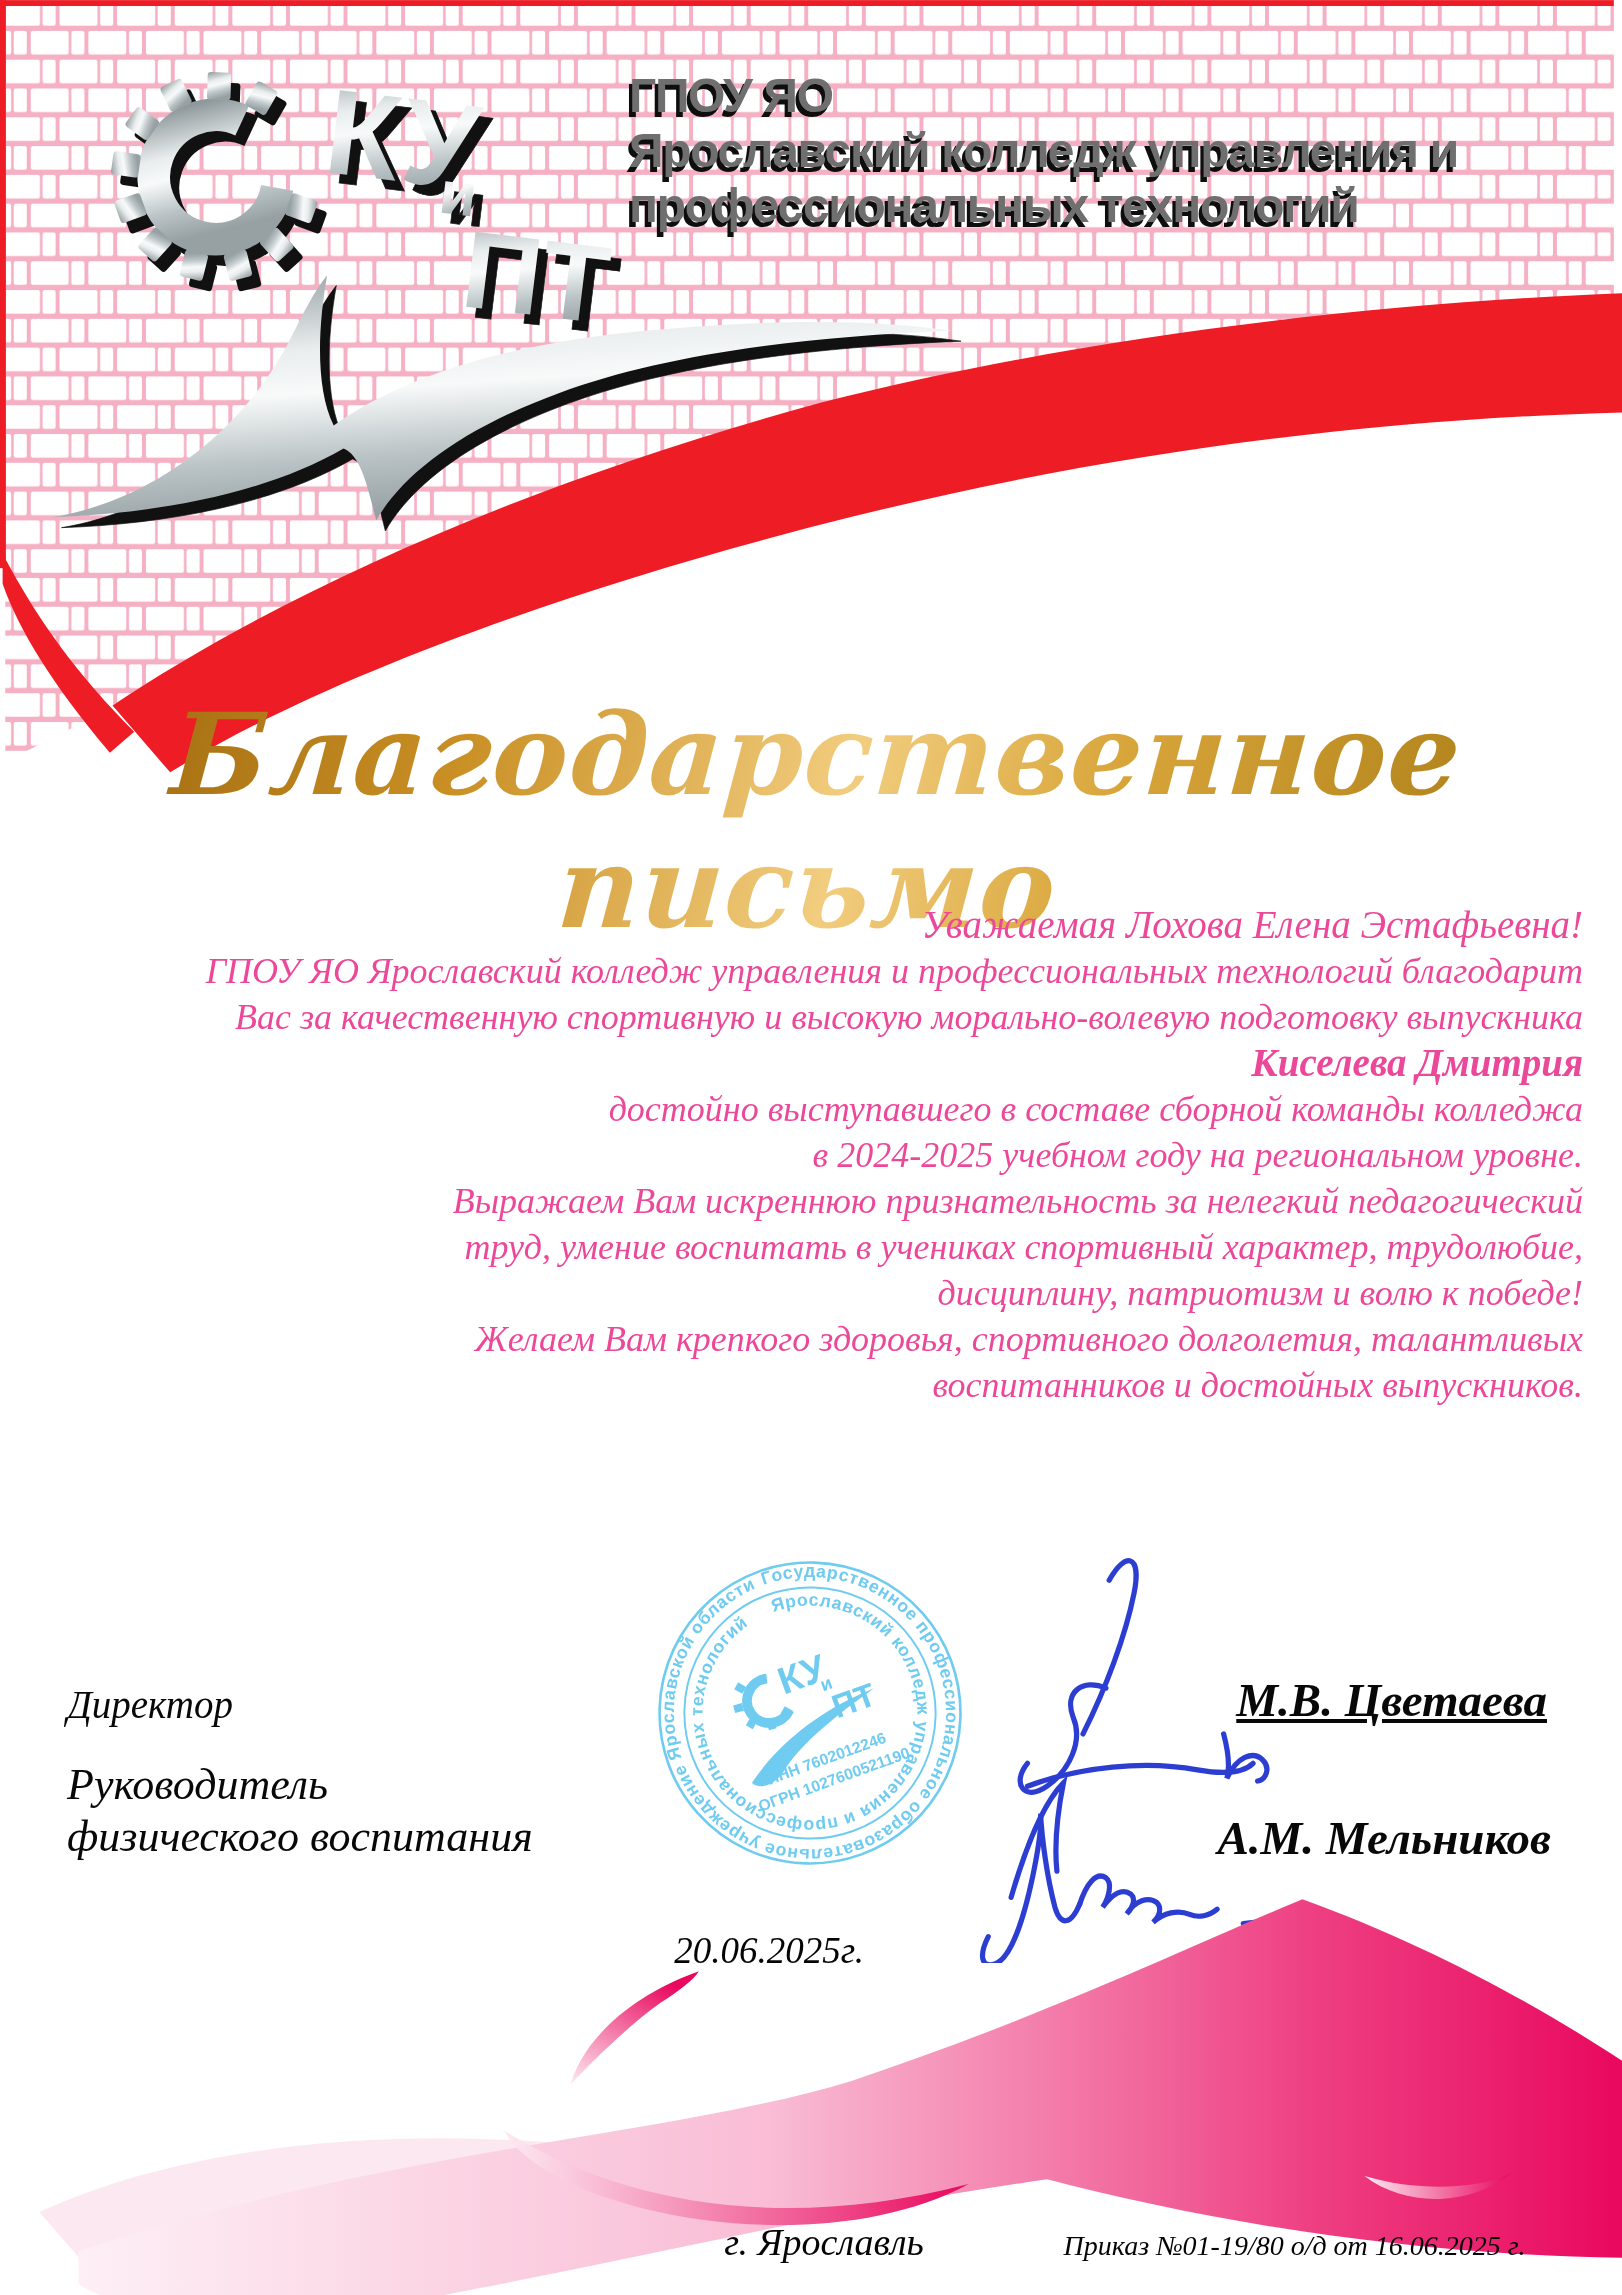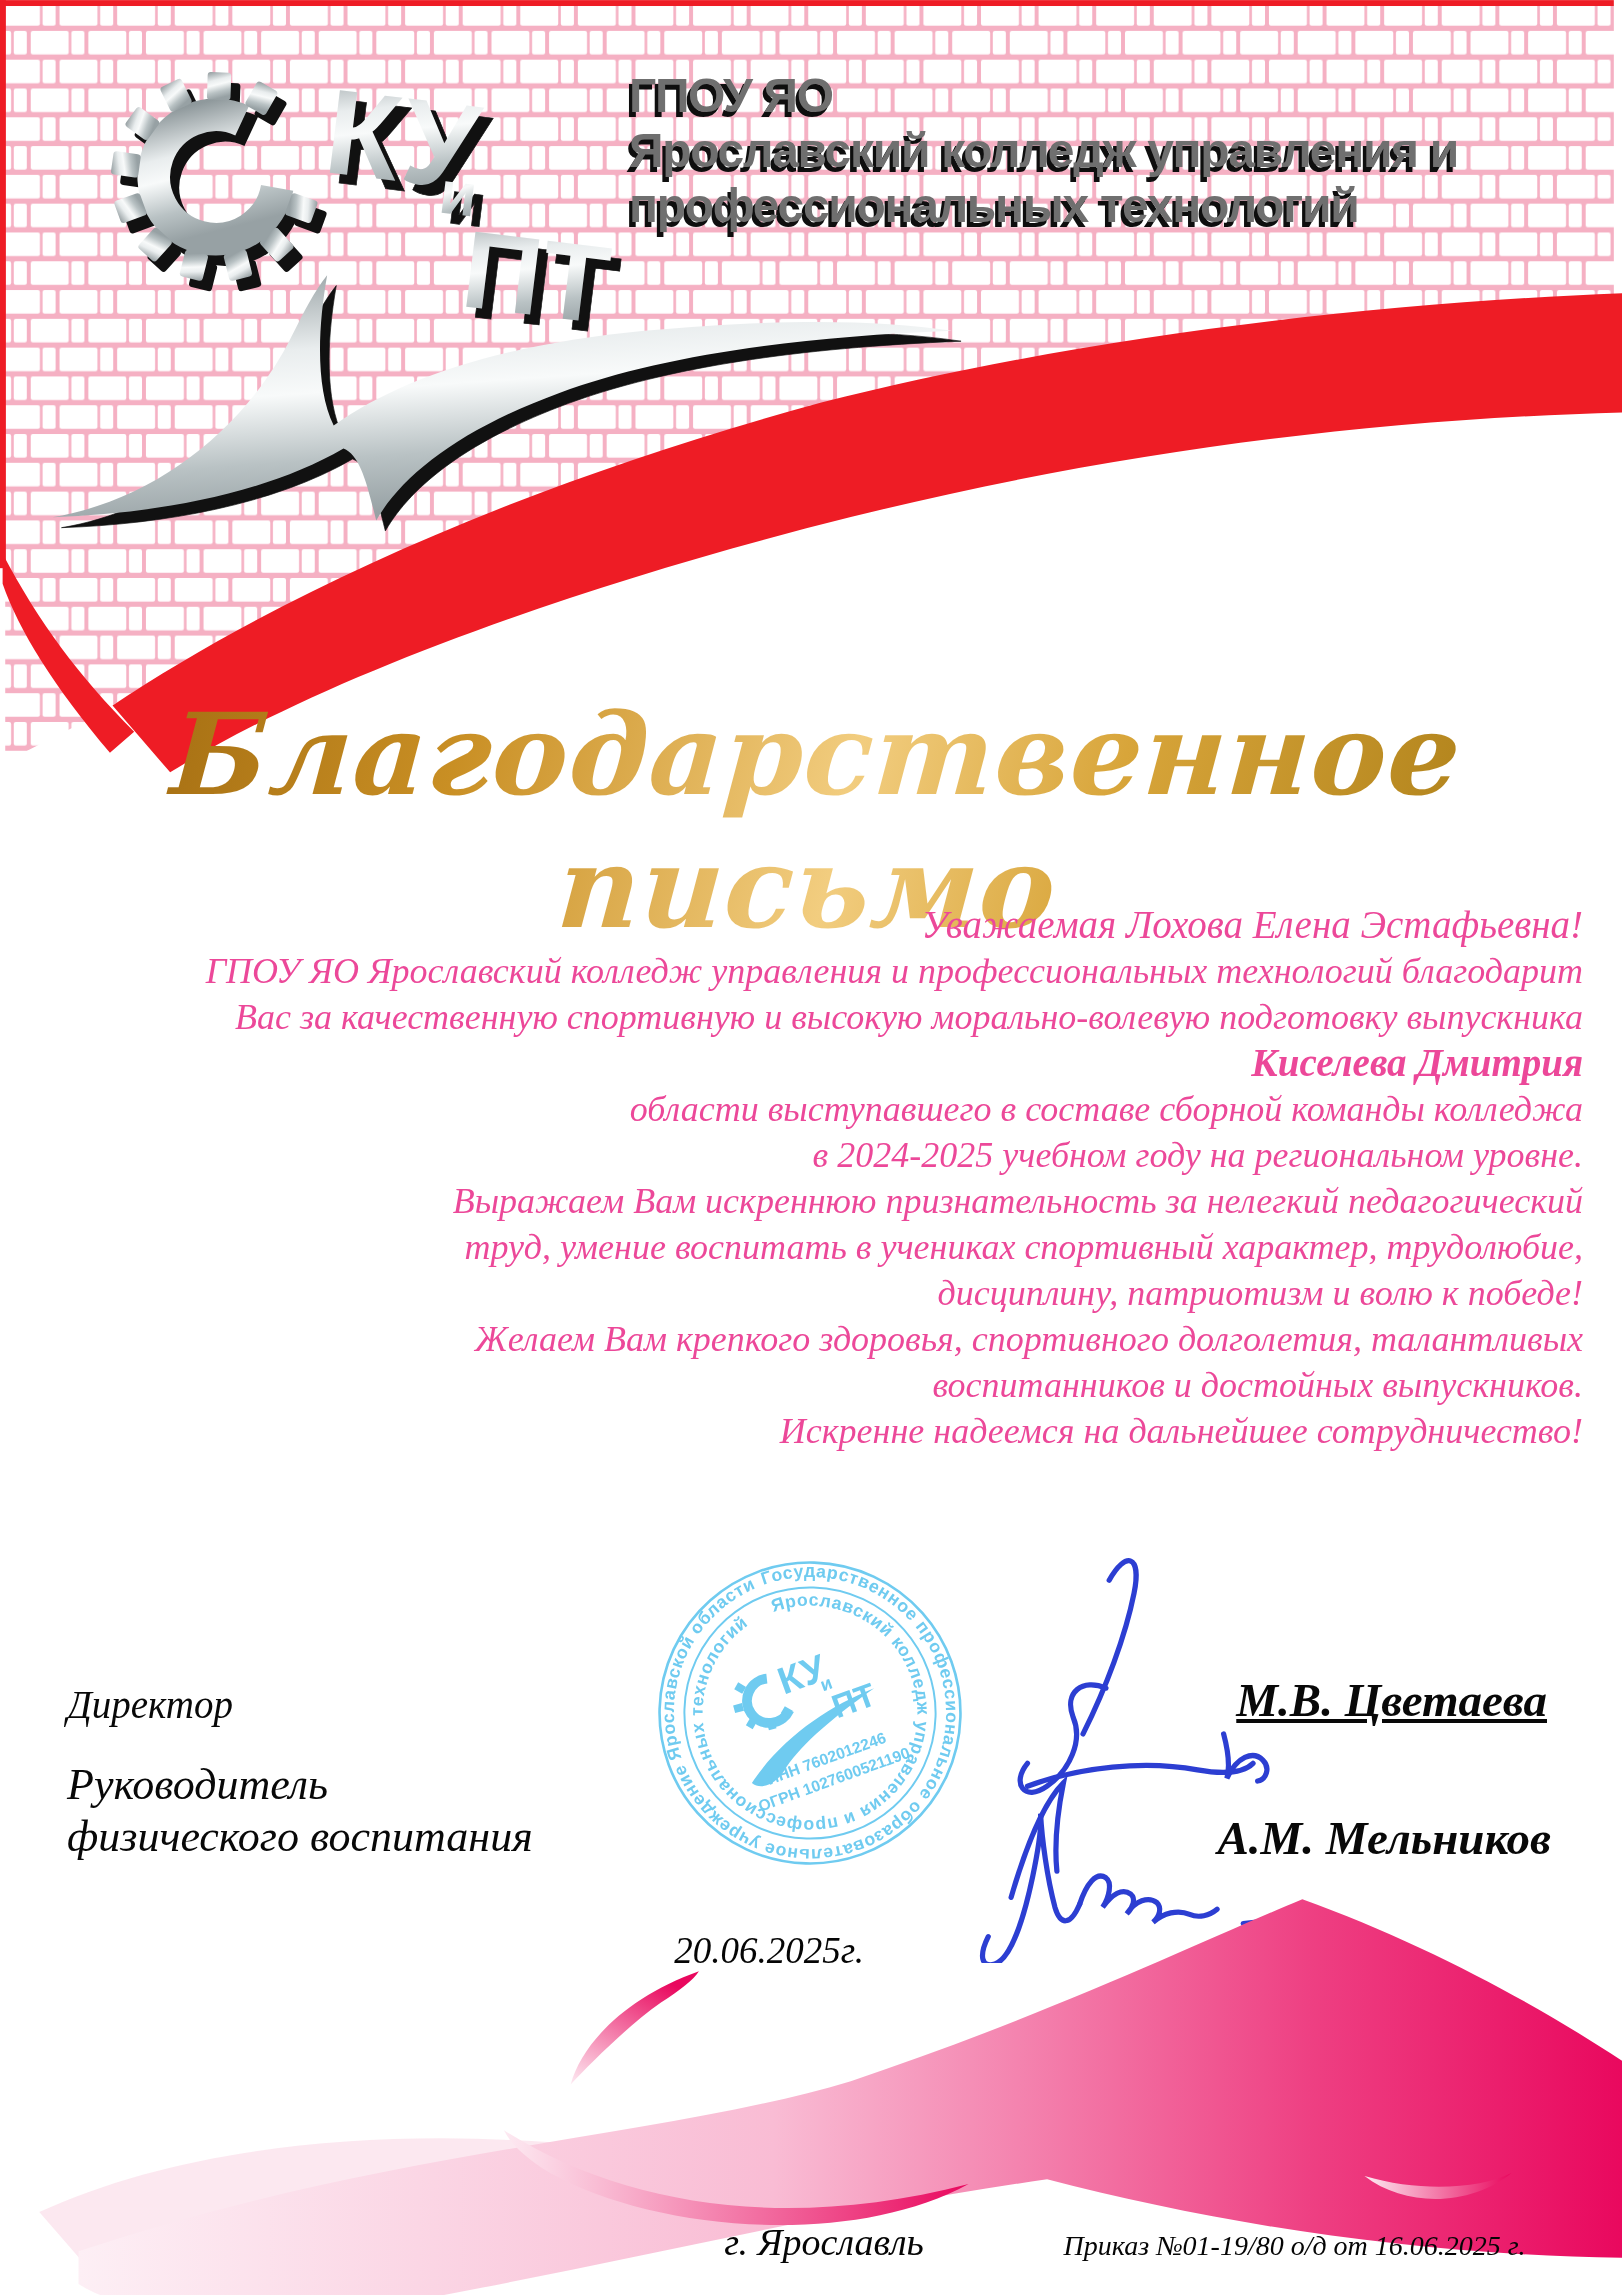--- a/index.html
+++ b/index.html
@@ -145,28 +145,27 @@
     <div>профессиональных технологий</div>
   </div>
 
   <div class="abs title">Благодарственное письмо</div>
 
   <div class="abs body-text">
     <div class="big">Уважаемая Лохова Елена Эстафьевна!</div>
     <div>ГПОУ ЯО Ярославский колледж управления и профессиональных технологий благодарит</div>
     <div>Вас за качественную спортивную и высокую морально-волевую подготовку выпускника</div>
     <div class="bold">Киселева Дмитрия</div>
-    <div>области выступавшего в составе сборной команды колледжа</div>
+    <div>достойно выступавшего в составе сборной команды колледжа</div>
     <div>в 2024-2025 учебном году на региональном уровне.</div>
     <div>Выражаем Вам искреннюю признательность за нелегкий педагогический</div>
     <div>труд, умение воспитать в учениках спортивный характер, трудолюбие,</div>
     <div>дисциплину, патриотизм и волю к победе!</div>
     <div>Желаем Вам крепкого здоровья, спортивного долголетия, талантливых</div>
     <div>воспитанников и достойных выпускников.</div>
-    <div>Искренне надеемся на дальнейшее сотрудничество!</div>
   </div>
 
   <svg class="abs" style="left:653px;top:1556px" width="314" height="314" viewBox="0 0 480 480">
     <defs>
       <path id="arcOuter" d="M 240,32 a 208,208 0 1,1 -0.1,0"></path>
       <path id="arcInner" d="M 240,76 a 164,164 0 1,1 -0.1,0"></path>
     </defs>
     <g transform="rotate(-20 240 240)" fill="#6fcbf0" stroke="#6fcbf0">
       <circle cx="240" cy="240" r="230" fill="none" stroke-width="4"></circle>
       <circle cx="240" cy="240" r="192" fill="none" stroke-width="3"></circle>

